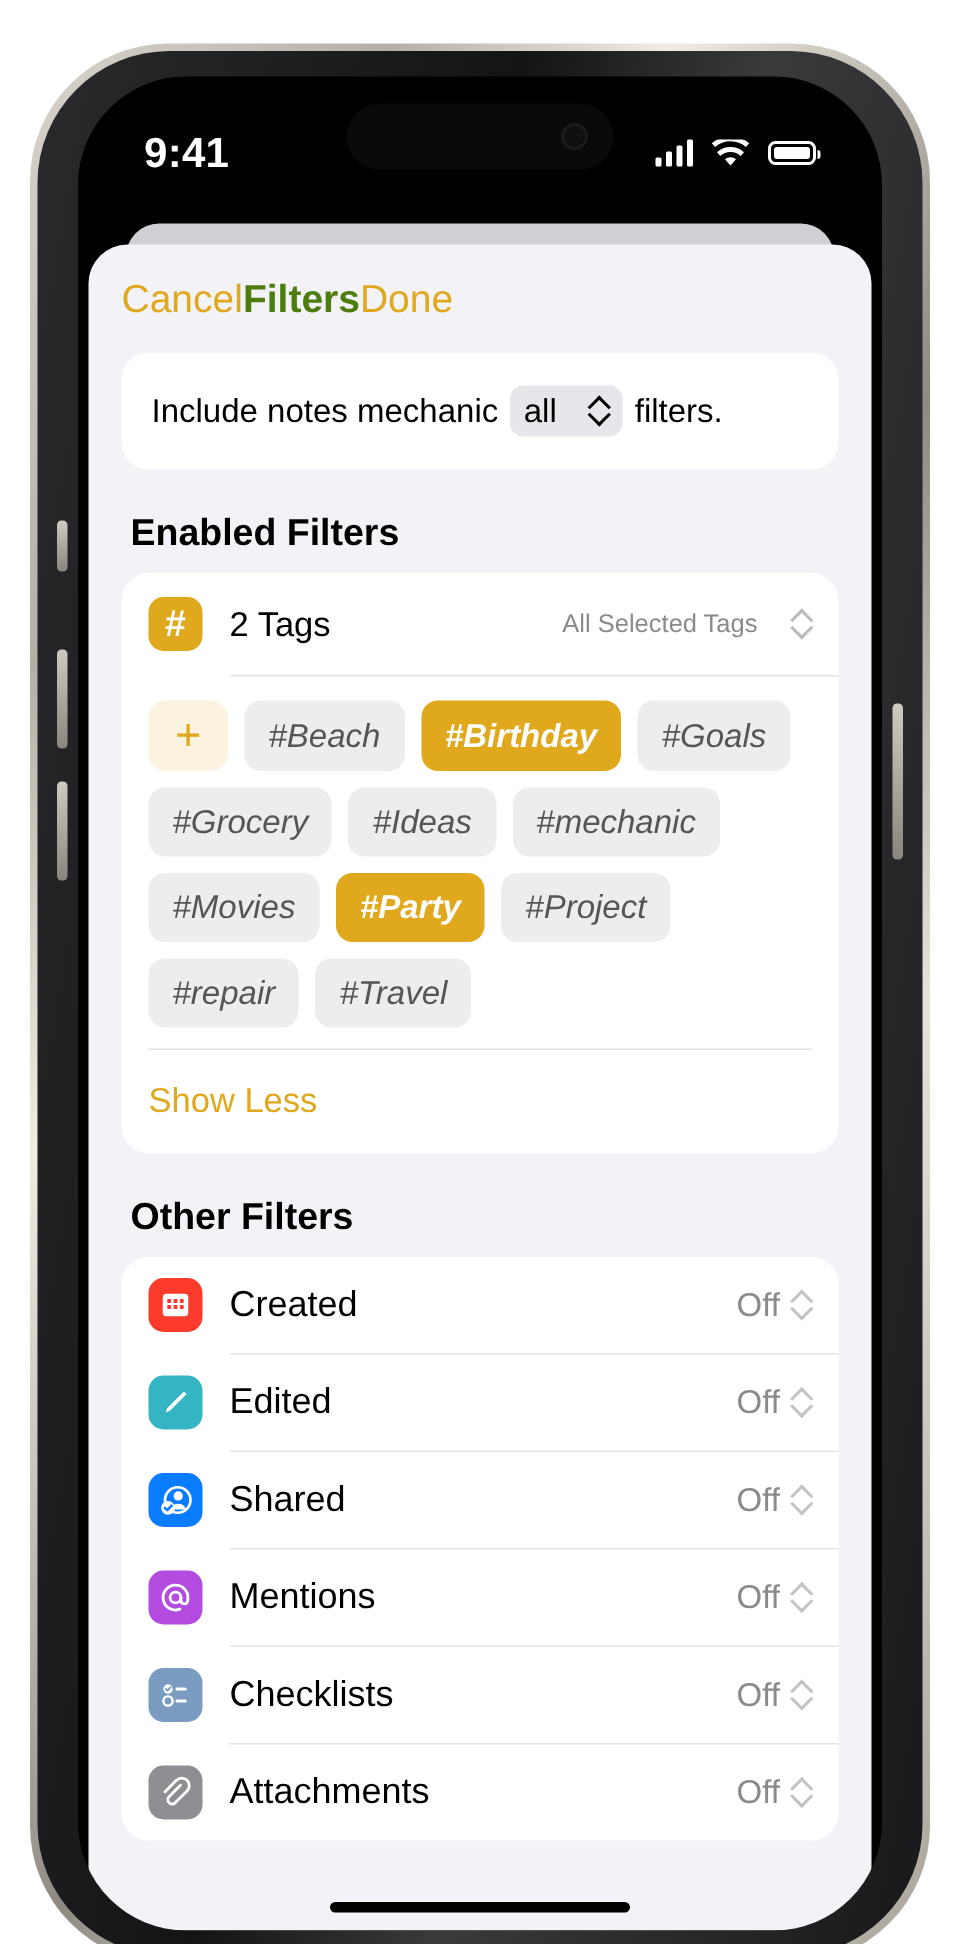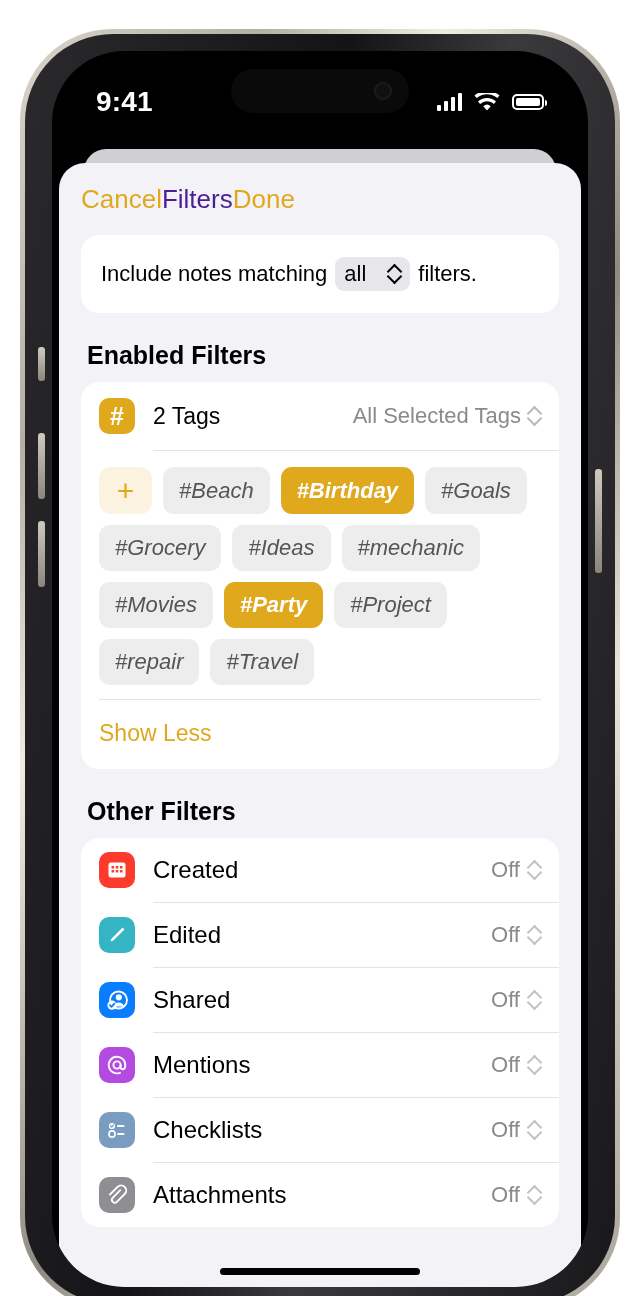--- a/index.html
+++ b/index.html
@@ -80,21 +80,21 @@
     background:#f2f2f7; border-radius: 26px 26px 0 0;
     overflow:hidden; display:flex; flex-direction:column;
   }
 
   
   .navbar {
     height: 72px; display:flex; align-items:center; justify-content:flex-start;
     padding: 0 22px; flex: 0 0 auto;
   }
   .nav-btn { font-size:26px; color:#E0A81C; background:none; border:none; font-family:inherit; cursor:pointer; }
-  .nav-title { font-size:26px; font-weight:400; color:#4c1d95; }
+  .nav-title { font-size:26px; font-weight:700; color:#4d7c0f; }
 
   
   .scroll { flex:1 1 auto; overflow:hidden; padding: 0 22px; }
 
   .card { background:#fff; border-radius:18px; }
 
   
   .match-card { padding: 22px 20px; display:flex; align-items:center; font-size:22px; color:#000; }
   .picker-pill {
     display:inline-flex; align-items:center; gap:22px;
@@ -111,21 +111,21 @@
 
   .section-title { font-size:25px; font-weight:700; color:#000; margin: 28px 0 12px 6px; }
 
   
   .tags-card { }
   .tags-head { display:flex; align-items:center; padding: 16px 18px; }
   .icon-sq { width:36px; height:36px; border-radius:10px; flex:0 0 auto;
              display:flex; align-items:center; justify-content:center; }
   .hash-icon { background:#E0A81C; color:#fff; font-size:25px; font-weight:700; line-height:1; }
   .tags-label { font-size:23px; color:#000; margin-left:18px; }
-  .tags-value { margin-left:auto; display:flex; align-items:center; gap:7px; color:#8a8a8e; font-size:22px; }
+  .tags-value { margin-left:auto; display:flex; align-items:center; gap:23px; color:#8a8a8e; font-size:17px; }
   .tags-value .chev-ud { color:#b9b9be; }
   .hr { height:1px; background:#e3e3e6; margin-left:72px; }
   .hr-full { height:1px; background:#e3e3e6; margin:0 18px; }
 
   .chips { display:flex; flex-wrap:wrap; gap:11px; padding: 16px 18px 14px 18px; }
   .chip {
     border-radius:11px; padding: 10px 16px; font-size:22px;
     background:#ededed; color:#555558; cursor:pointer; border:none; font-family:inherit;
     white-space:nowrap;
     font-style:italic;
@@ -194,21 +194,21 @@
 
         <div class="navbar">
           <button class="nav-btn">Cancel</button>
           <div class="nav-title">Filters</div>
           <button class="nav-btn">Done</button>
         </div>
 
         <div class="scroll">
 
           <div class="card match-card">
-            <span>Include notes matching</span>
+            <span>Include notes mechanic</span>
             <span class="picker-pill">
               <span>all</span>
               <span class="chev-ud"></span>
             </span>
             <span>filters.</span>
           </div>
 
           <div class="section-title">Enabled Filters</div>
 
           <div class="card tags-card">

